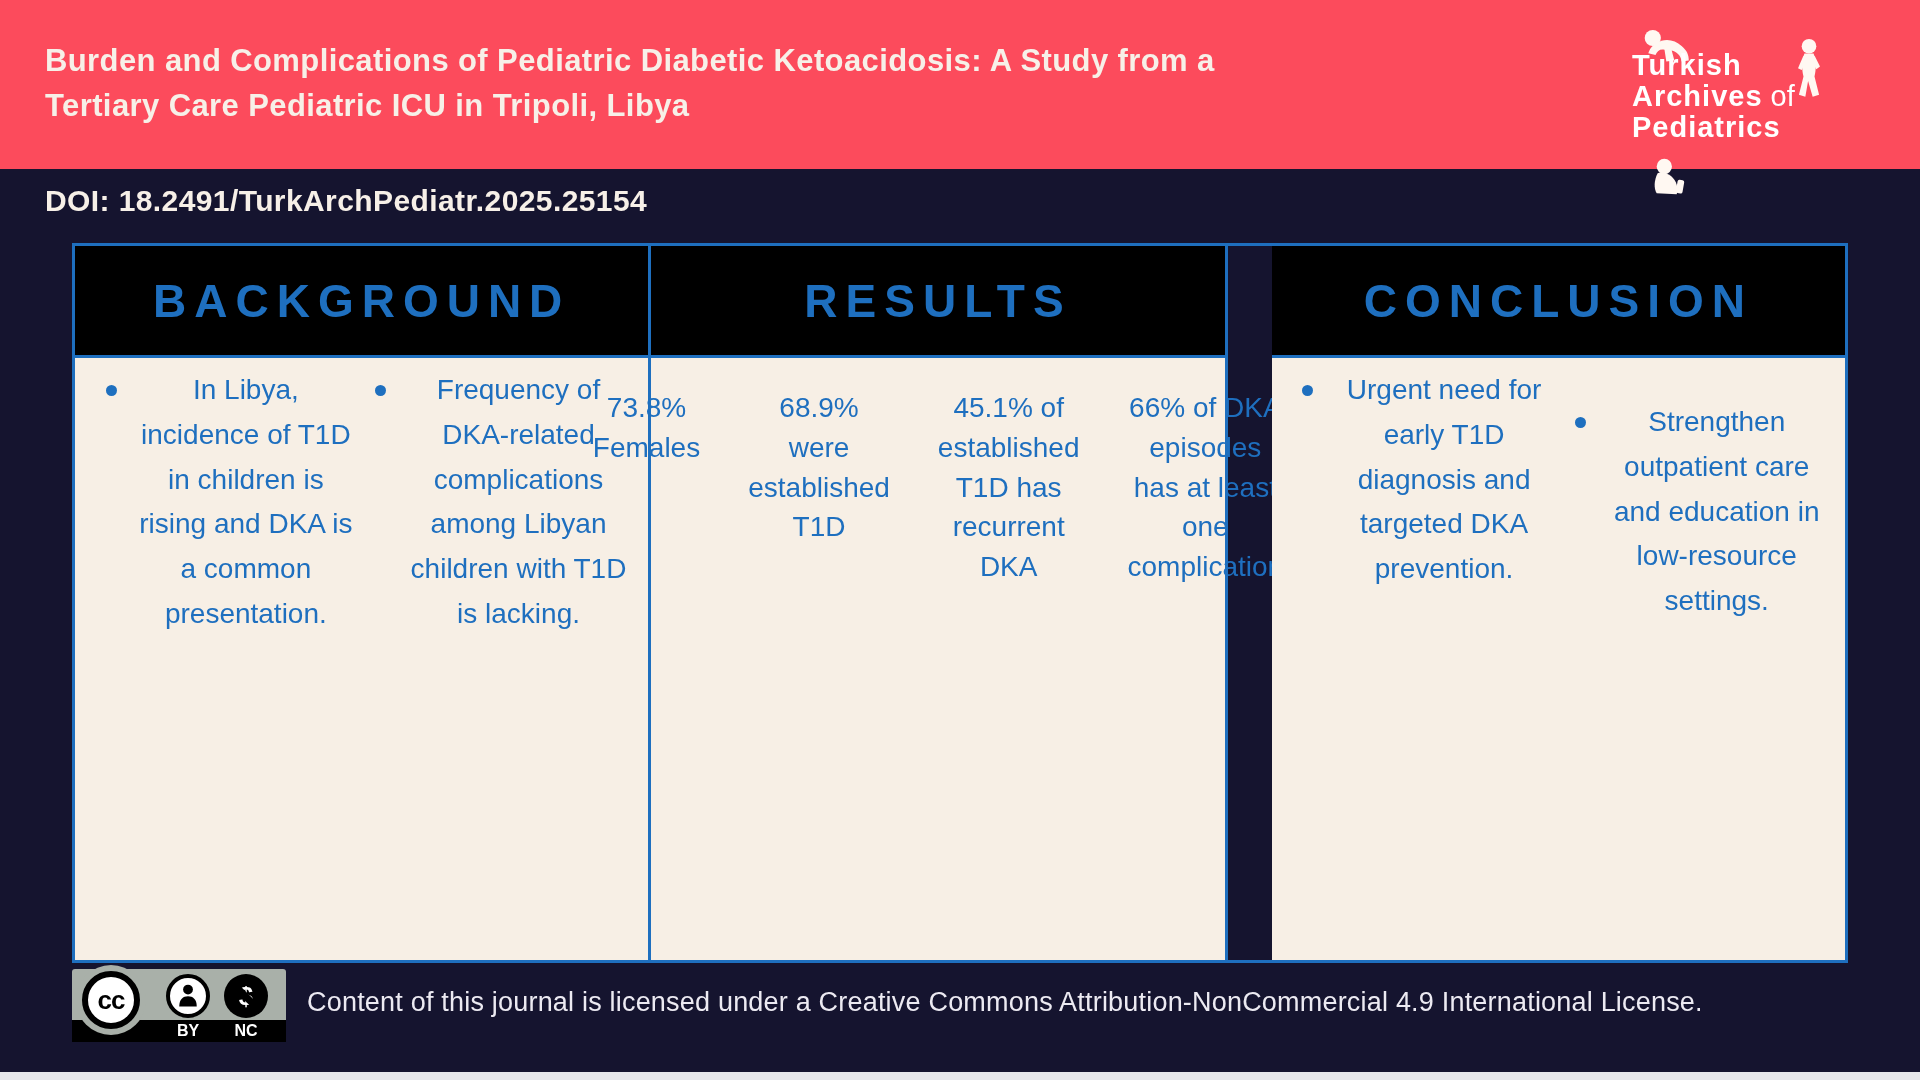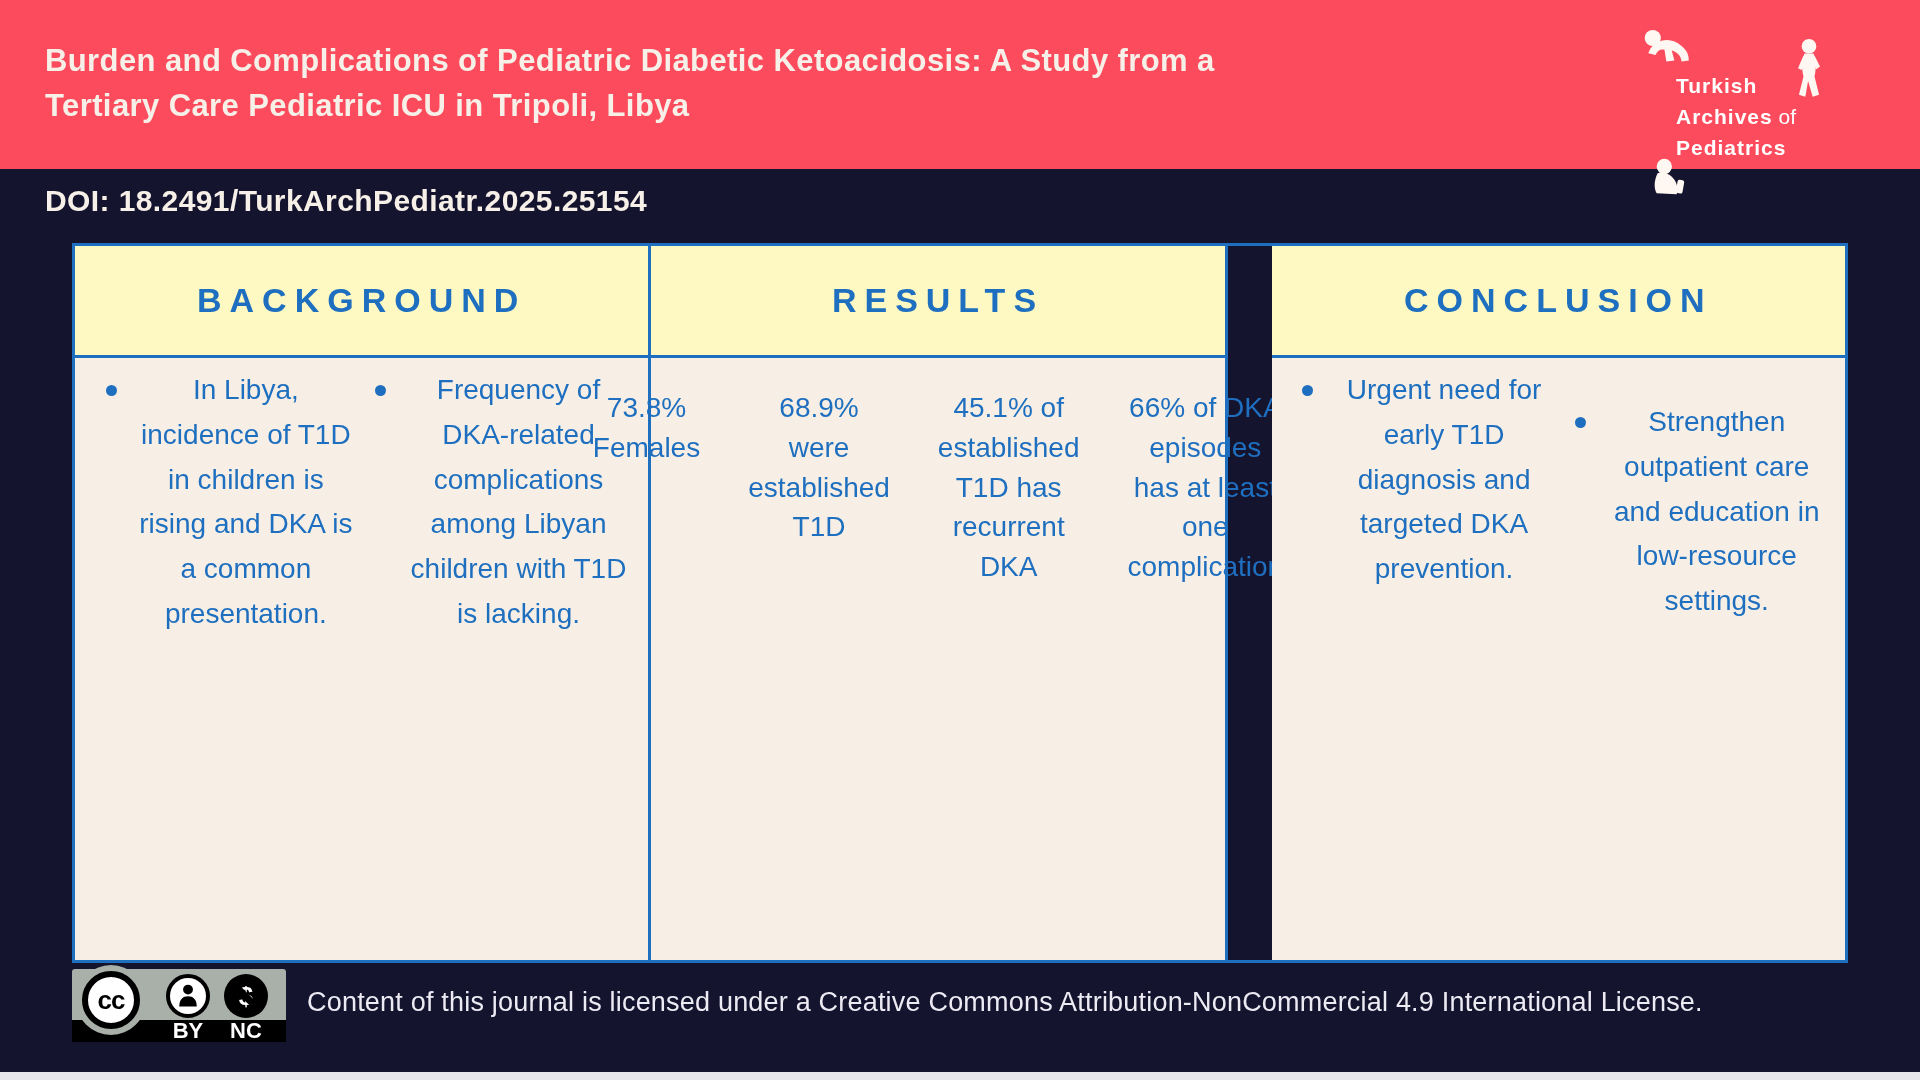--- a/index.html
+++ b/index.html
@@ -25,35 +25,35 @@
     position: absolute; left: 45px; top: 184px;
     color: #F7F0E8; font-size: 30px; font-weight: 700; letter-spacing: 0.4px;
   }
 
   
   .logo { position: absolute; left: 1628px; top: 22px; width: 240px; height: 200px; color: #FFFFFF; }
   .logo svg { position: absolute; fill: #FFF8F2; }
   .logo .crawl-icon  { left: 14px;  top: 6px;   width: 54px; height: 38px; }
   .logo .walk-icon   { left: 166px; top: 16px;  width: 30px; height: 66px; }
   .logo .sit-icon    { left: 22px;  top: 134px; width: 42px; height: 42px; }
-  .logo-text { position: absolute; left: 4px; top: 48px; font-size: 21px; font-weight: 700; line-height: 31px; letter-spacing: 1px; margin-left: 44px; }
+  .logo-text { position: absolute; left: 4px; top: 28px; font-size: 29px; font-weight: 700; line-height: 31px; letter-spacing: 1px; }
   .logo-text .light { font-weight: 400; letter-spacing: 0; }
 
   
   .summary-table {
     position: absolute; left: 72px; top: 243px; width: 1776px; height: 720px;
     display: flex; border: 3px solid #1E6FBF;
   }
   .col { flex: 1; display: flex; flex-direction: column; border-right: 3px solid #1E6FBF; min-width: 0; }
   .col:last-child { border-right: none; padding-left: 44px; }
   .col-header {
     height: 112px; flex: 0 0 112px;
-    background: #fef9c3; border-bottom: 3px solid #1E6FBF;
+    background: #000000; border-bottom: 3px solid #1E6FBF;
     display: flex; align-items: center; justify-content: center;
-    color: #1E6FBF; font-size: 34px; font-weight: 800; letter-spacing: 8px;
+    color: #1E6FBF; font-size: 46px; font-weight: 800; letter-spacing: 8px;
   }
   .col-body {
     flex: 1; background: #F7EFE5; color: #1E6FBF;
     display: flex; flex-direction: row; justify-content: center;
     font-size: 28px; padding: 10px 14px;
   }
   .bullet-row { display: flex; align-items: flex-start; }
   .bullet-dot {
     flex: 0 0 44px; display: flex; justify-content: center;
   }
@@ -83,21 +83,21 @@
     z-index: 2;
   }
   .small-circle {
     position: absolute; top: 5px; width: 44px; height: 44px; border-radius: 50%;
     display: flex; align-items: center; justify-content: center; z-index: 1;
   }
   .by-circle { left: 94px; background: #FFF; border: 4px solid #000; }
   .nc-circle { left: 152px; background: #000; overflow: hidden; }
   .strip-label {
     position: absolute; bottom: 0; height: 22px; width: 44px;
-    color: #FFF; font-size: 22px; font-weight: 700; text-align: center; line-height: 21px;
+    color: #FFF; font-size: 16px; font-weight: 700; text-align: center; line-height: 21px;
   }
   .strip-label.by { left: 94px; }
   .strip-label.nc { left: 152px; }
   .license-text {
     position: absolute; left: 307px; top: 987px;
     color: #ECEAF2; font-size: 27px; letter-spacing: 0.2px;
   }
   .bottom-strip { position: absolute; left: 0; bottom: 0; width: 1920px; height: 8px; background: #E7E7EB; }
 </style>
 </head>

